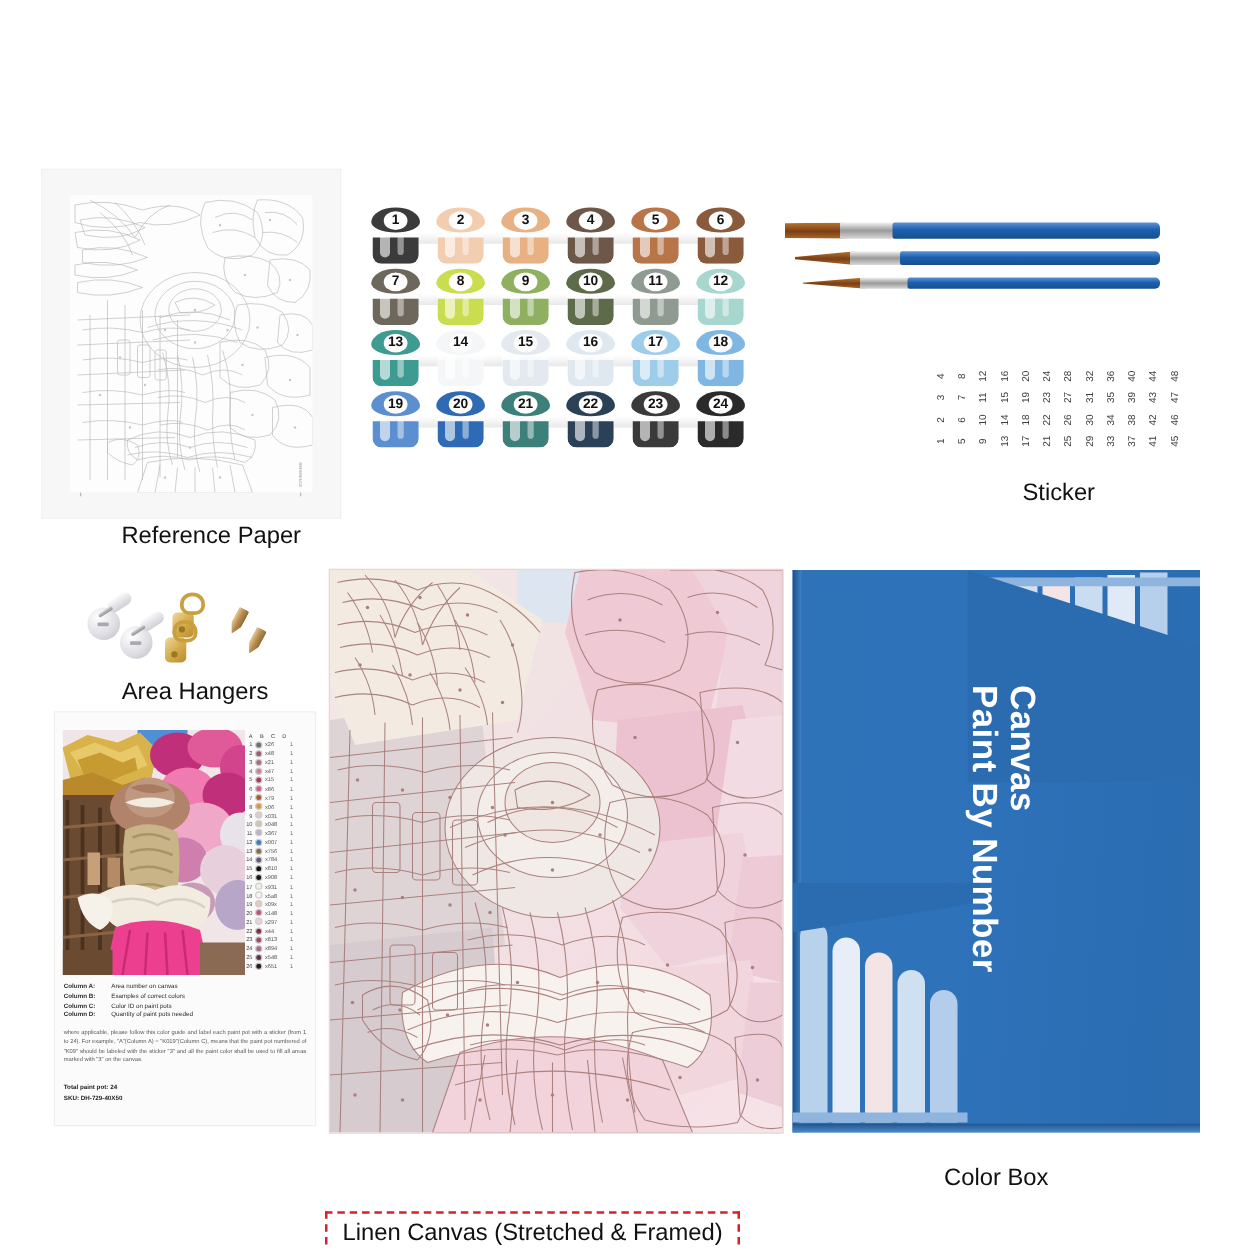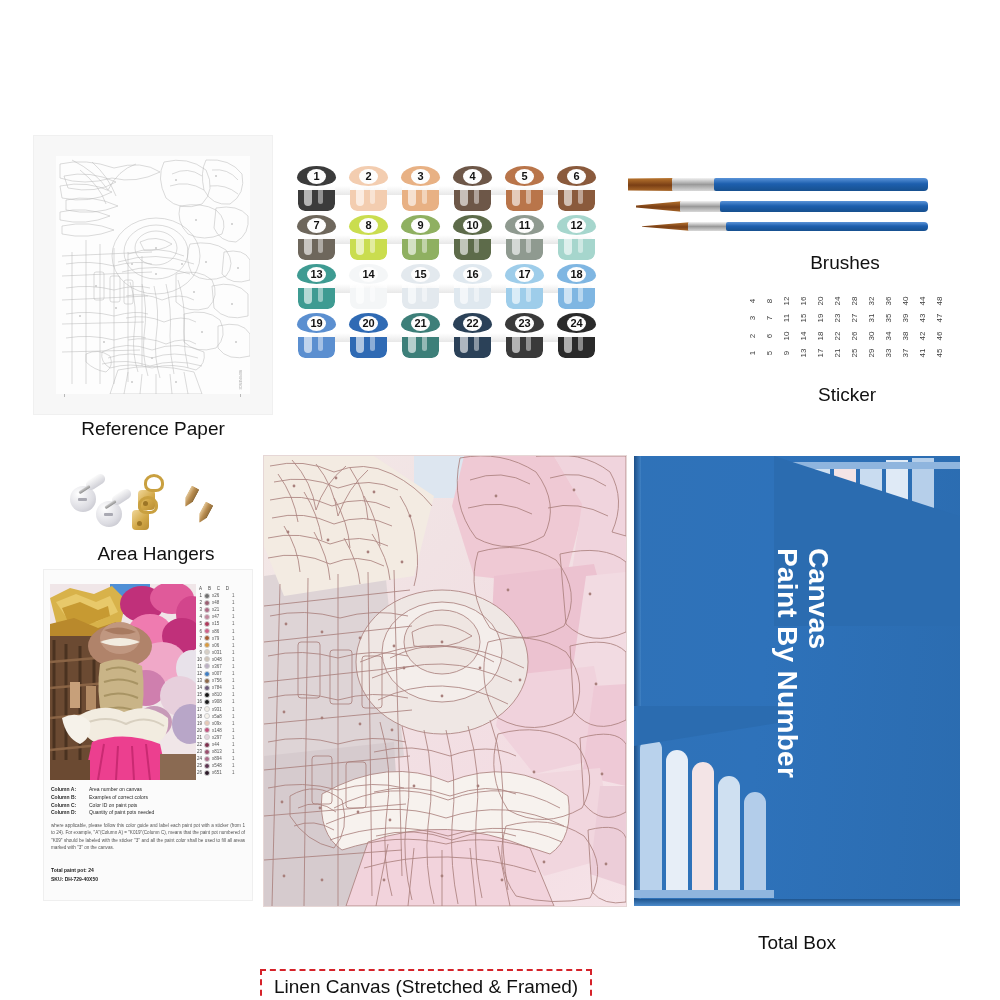--- a/index.html
+++ b/index.html
@@ -334,21 +334,21 @@
           <circle cx="24" cy="160" r="1"></circle>
             <circle cx="48" cy="186" r="1"></circle>
           <circle cx="96" cy="202" r="1"></circle>
             <circle cx="120" cy="226" r="1"></circle>
           <circle cx="76" cy="226" r="1"></circle>
         </g>
         <text x="183" y="214" font-size="3.2" fill="#9a9a9a" transform="rotate(90 183 214)">REFERENCE</text>
       </svg>
     </div>
   </div>
-  <div class="caption" style="left:34px;top:418px;width:238px;">Reference Paper</div>
+  <div class="caption" style="left:50px;top:418px;width:238px;">Reference Paper</div>
 
   <div class="paints">
       <div class="pot-row">
         <div class="rail"></div>
         <div class="pot" style="left: 0px;">
           <div class="body">
             <div class="paint" style="background:#3b3b3b"></div>
             <div class="gloss"></div>
             <div class="gloss2"></div>
           </div>
@@ -608,21 +608,20 @@
       <div class="hair" style="width:48px;"></div>
       <div class="ferrule" style="left:44px;width:44px;"></div>
       <div class="handle" style="width:208px;"></div>
     </div>
     <div class="brush round2" style="left:14px;top:50px;width:286px;height:9px;">
       <div class="hair" style="width:50px;"></div>
       <div class="ferrule" style="left:46px;width:42px;"></div>
       <div class="handle" style="width:202px;"></div>
     </div>
   </div>
-  <div class="caption" style="left:740px;top:252px;width:210px;">Brushes</div>
 
   <div class="sticker">
       <div class="cell" style="left: 0.5px; top: 4.75px;">4</div>
       <div class="cell" style="left: 0.5px; top: 22.25px;">3</div>
       <div class="cell" style="left: 0.5px; top: 39.75px;">2</div>
       <div class="cell" style="left: 0.5px; top: 57.25px;">1</div>
       <div class="cell" style="left: 17.5px; top: 4.75px;">8</div>
       <div class="cell" style="left: 17.5px; top: 22.25px;">7</div>
       <div class="cell" style="left: 17.5px; top: 39.75px;">6</div>
       <div class="cell" style="left: 17.5px; top: 57.25px;">5</div>
@@ -1126,15 +1125,15 @@
       <i style="left:0;top:176px;width:140px;height:8px;background:#8fb5de;"></i>
     </div>
     <div style="position:absolute;left:0;top:250px;width:150px;height:40px;
                 background:#2b6cb0;clip-path:polygon(0 0,100% 0,100% 40%,0 100%);"></div>
 
     <div class="boxtext" style="left:200px;top:92px;">
       <div>Canvas</div>
       <div>Paint By Number</div>
     </div>
   </div>
-  <div class="caption" style="left:634px;top:932px;width:326px;">Total Box</div>
+  <div class="caption" style="left:634px;top:932px;width:326px;">Color Box</div>
 
 </div>
 
 </body></html>

